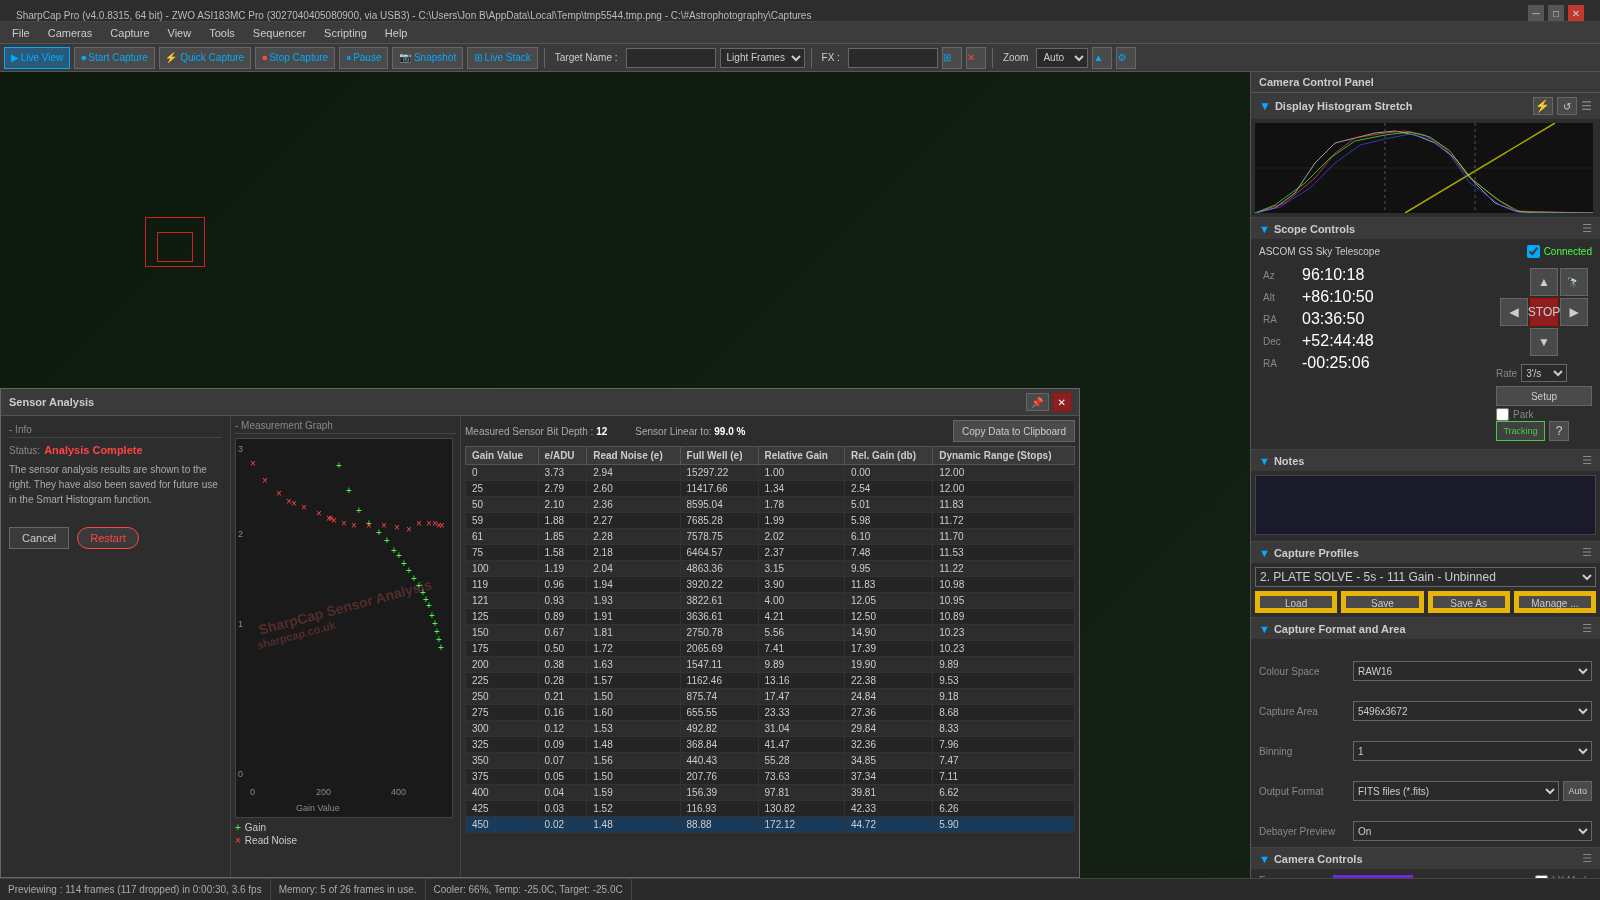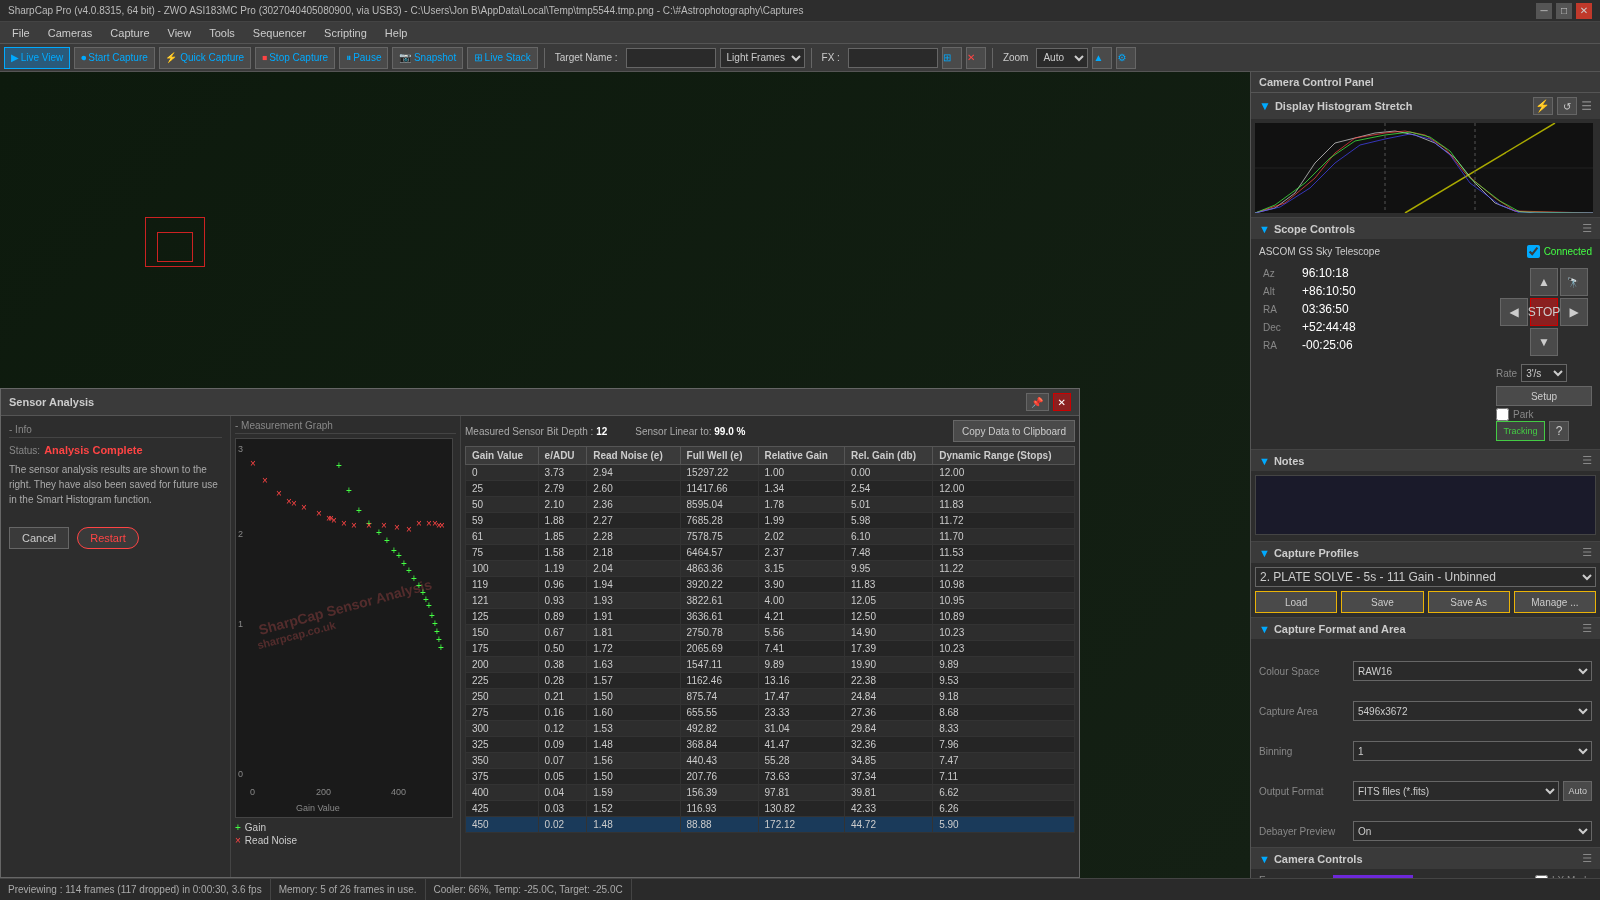--- a/index.html
+++ b/index.html
@@ -3,22 +3,22 @@
   <meta charset="utf-8">
   <style>
     * { margin: 0; padding: 0; box-sizing: border-box; }
     body { width: 1600px; height: 900px; overflow: hidden; background: #1a1a1a; font-family: 'Segoe UI', Arial, sans-serif; font-size: 11px; color: #ccc; }
 
     
     #titlebar {
       background: #2d2d2d;
       height: 22px;
       display: flex;
-      align-items: center;
-      padding: 0 8px;
+      align-items: flex-end;
+      padding: 0 16px;
       justify-content: space-between;
       border-bottom: 1px solid #444;
     }
     #titlebar .controls { display: flex; gap: 4px; }
     #titlebar .ctrl-btn { width: 16px; height: 16px; background: #555; border: none; color: #ccc; font-size: 10px; cursor: pointer; display: flex; align-items: center; justify-content: center; }
     #titlebar .ctrl-btn.close { background: #c0392b; }
 
     
     #menubar {
       background: #3c3c3c;
@@ -141,21 +141,21 @@
       width: 338px;
       height: 90px;
       background: #111;
       position: relative;
       overflow: hidden;
     }
 
     
     .scope-row { display: flex; align-items: center; padding: 2px 4px; gap: 4px; font-size: 10px; }
     .scope-label { color: #888; width: 35px; }
-    .scope-value { color: #fff; font-size: 12px; }
+    .scope-value { color: #fff; font-size: 16px; }
     .scope-connected { color: #4f4; font-size: 10px; }
     .scope-rate-select { background: #2a2a2a; border: 1px solid #666; color: #ccc; font-size: 10px; height: 18px; }
     .scope-btn { background: #4a4a4a; border: 1px solid #666; color: #ccc; font-size: 10px; cursor: pointer; padding: 2px 6px; height: 20px; }
     .scope-checkbox { accent-color: #0af; }
 
     
     .direction-grid {
       display: grid;
       grid-template-columns: 28px 28px 28px;
       grid-template-rows: 28px 28px 28px;
@@ -182,21 +182,21 @@
       width: 100%;
       height: 60px;
       padding: 4px;
       font-size: 10px;
       resize: none;
     }
 
     
     .profile-select { background: #2a2a2a; border: 1px solid #666; color: #ccc; font-size: 12px; height: 20px; width: 100%; margin-bottom: 4px; }
     .profile-buttons { display: flex; gap: 4px; }
-    .profile-btn { background: #4a4a4a; border: 1px solid #eab308; color: #ccc; font-size: 10px; cursor: pointer; padding: 2px 8px; height: 22px; flex: 1; }
+    .profile-btn { background: #4a4a4a; border: 5px solid #eab308; color: #ccc; font-size: 10px; cursor: pointer; padding: 2px 8px; height: 22px; flex: 1; }
 
     
     .format-row { display: flex; align-items: center; padding: 2px 4px; gap: 4px; margin-top: 16px; }
     .format-label { color: #888; width: 90px; font-size: 10px; }
     .format-select { background: #2a2a2a; border: 1px solid #666; color: #ccc; font-size: 10px; height: 20px; flex: 1; }
     .auto-btn { background: #4a4a4a; border: 1px solid #666; color: #ccc; font-size: 9px; cursor: pointer; padding: 1px 4px; height: 20px; }
 
     
     .cam-row { display: flex; align-items: flex-start; padding: 2px 4px; gap: 4px; }
     .cam-label { color: #888; width: 70px; font-size: 10px; }

